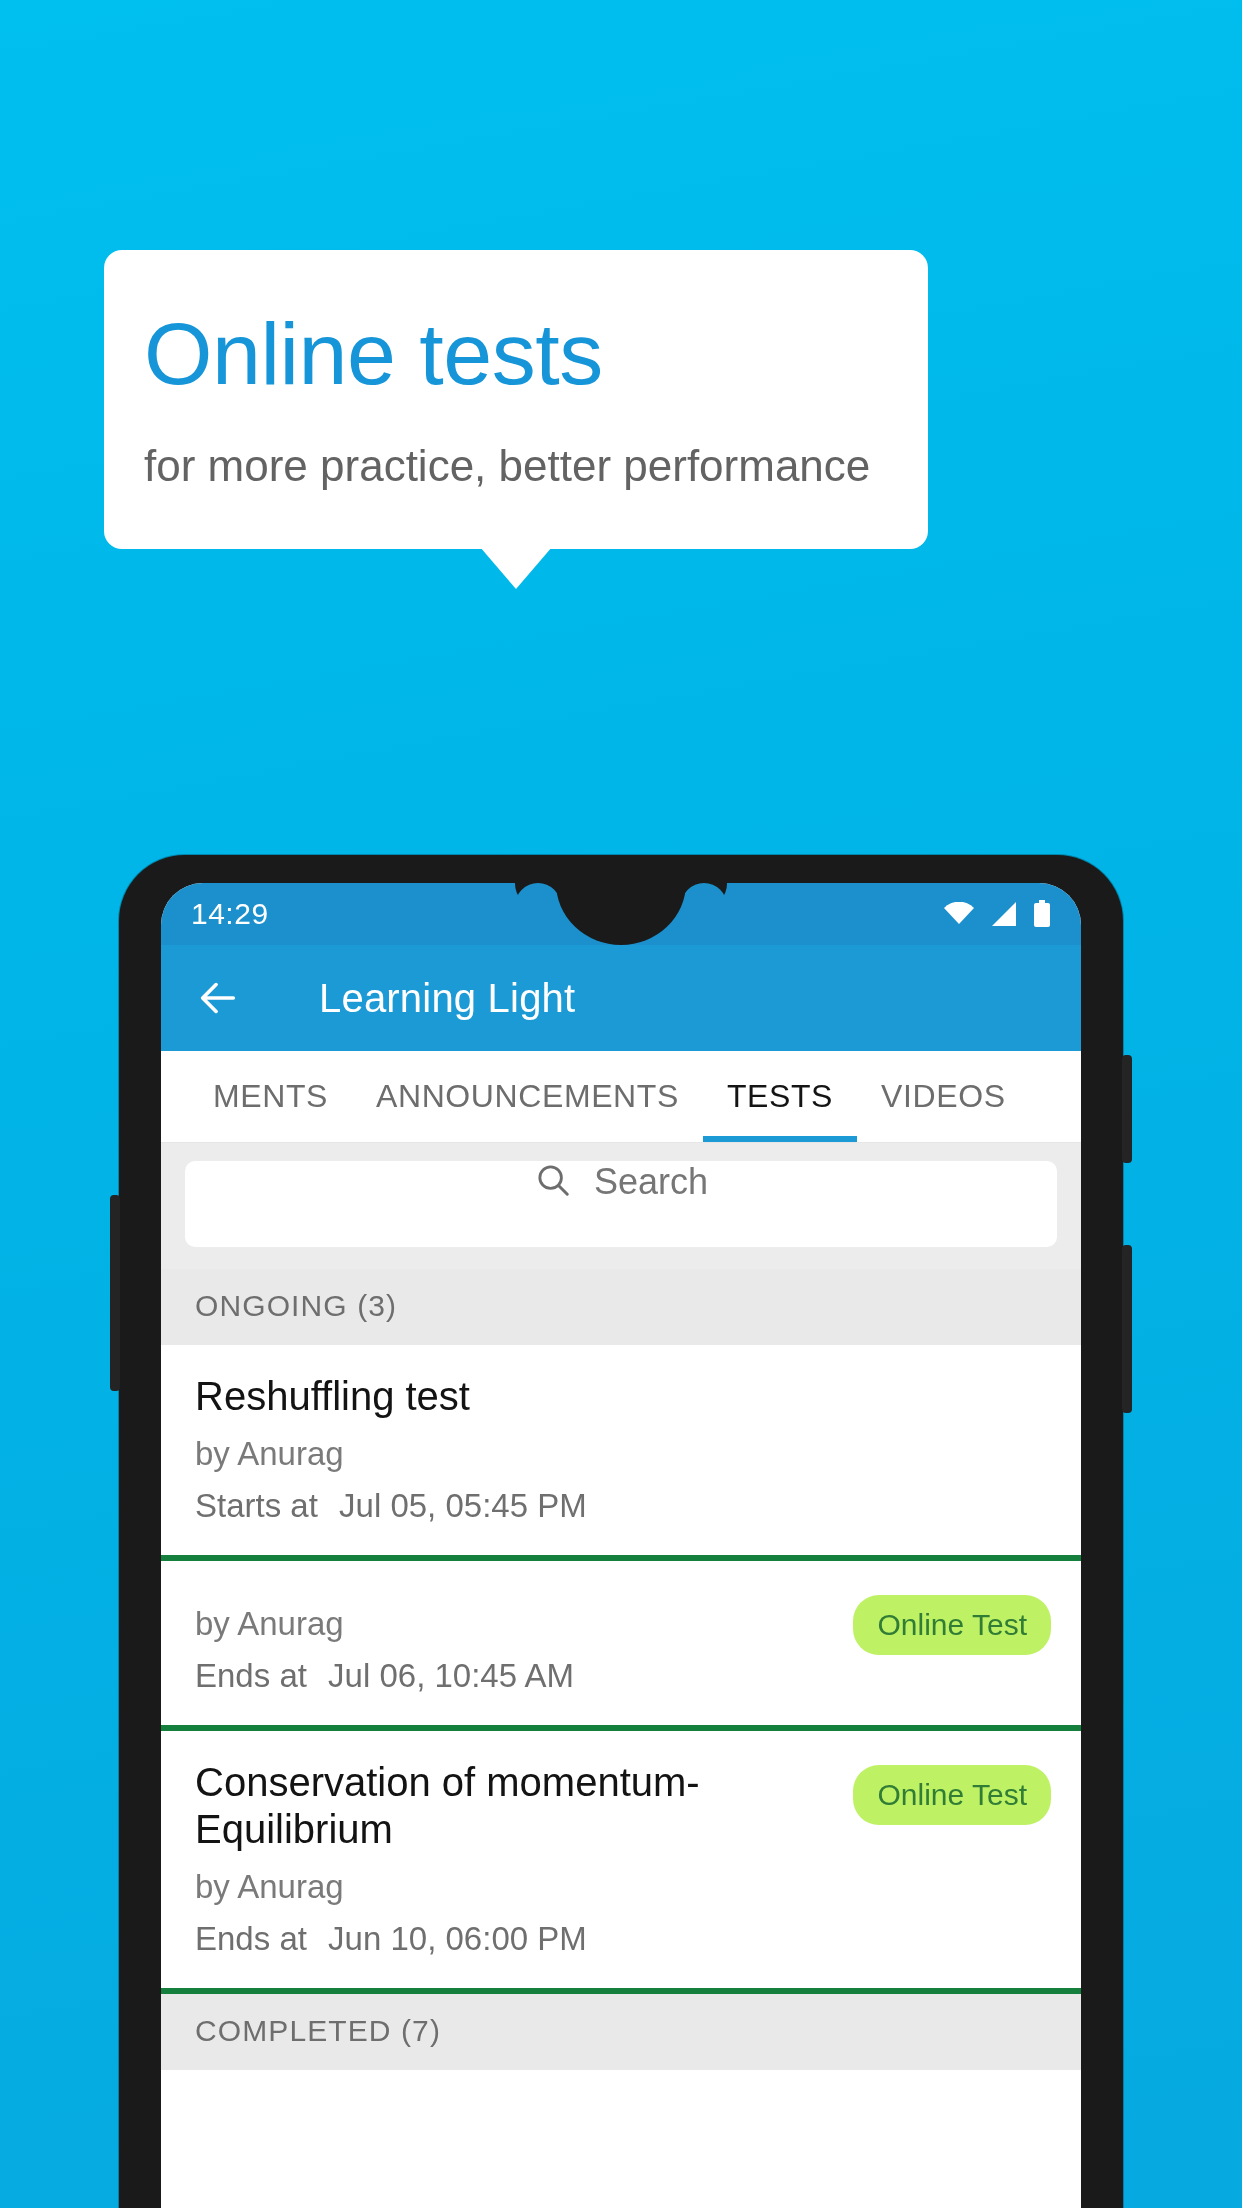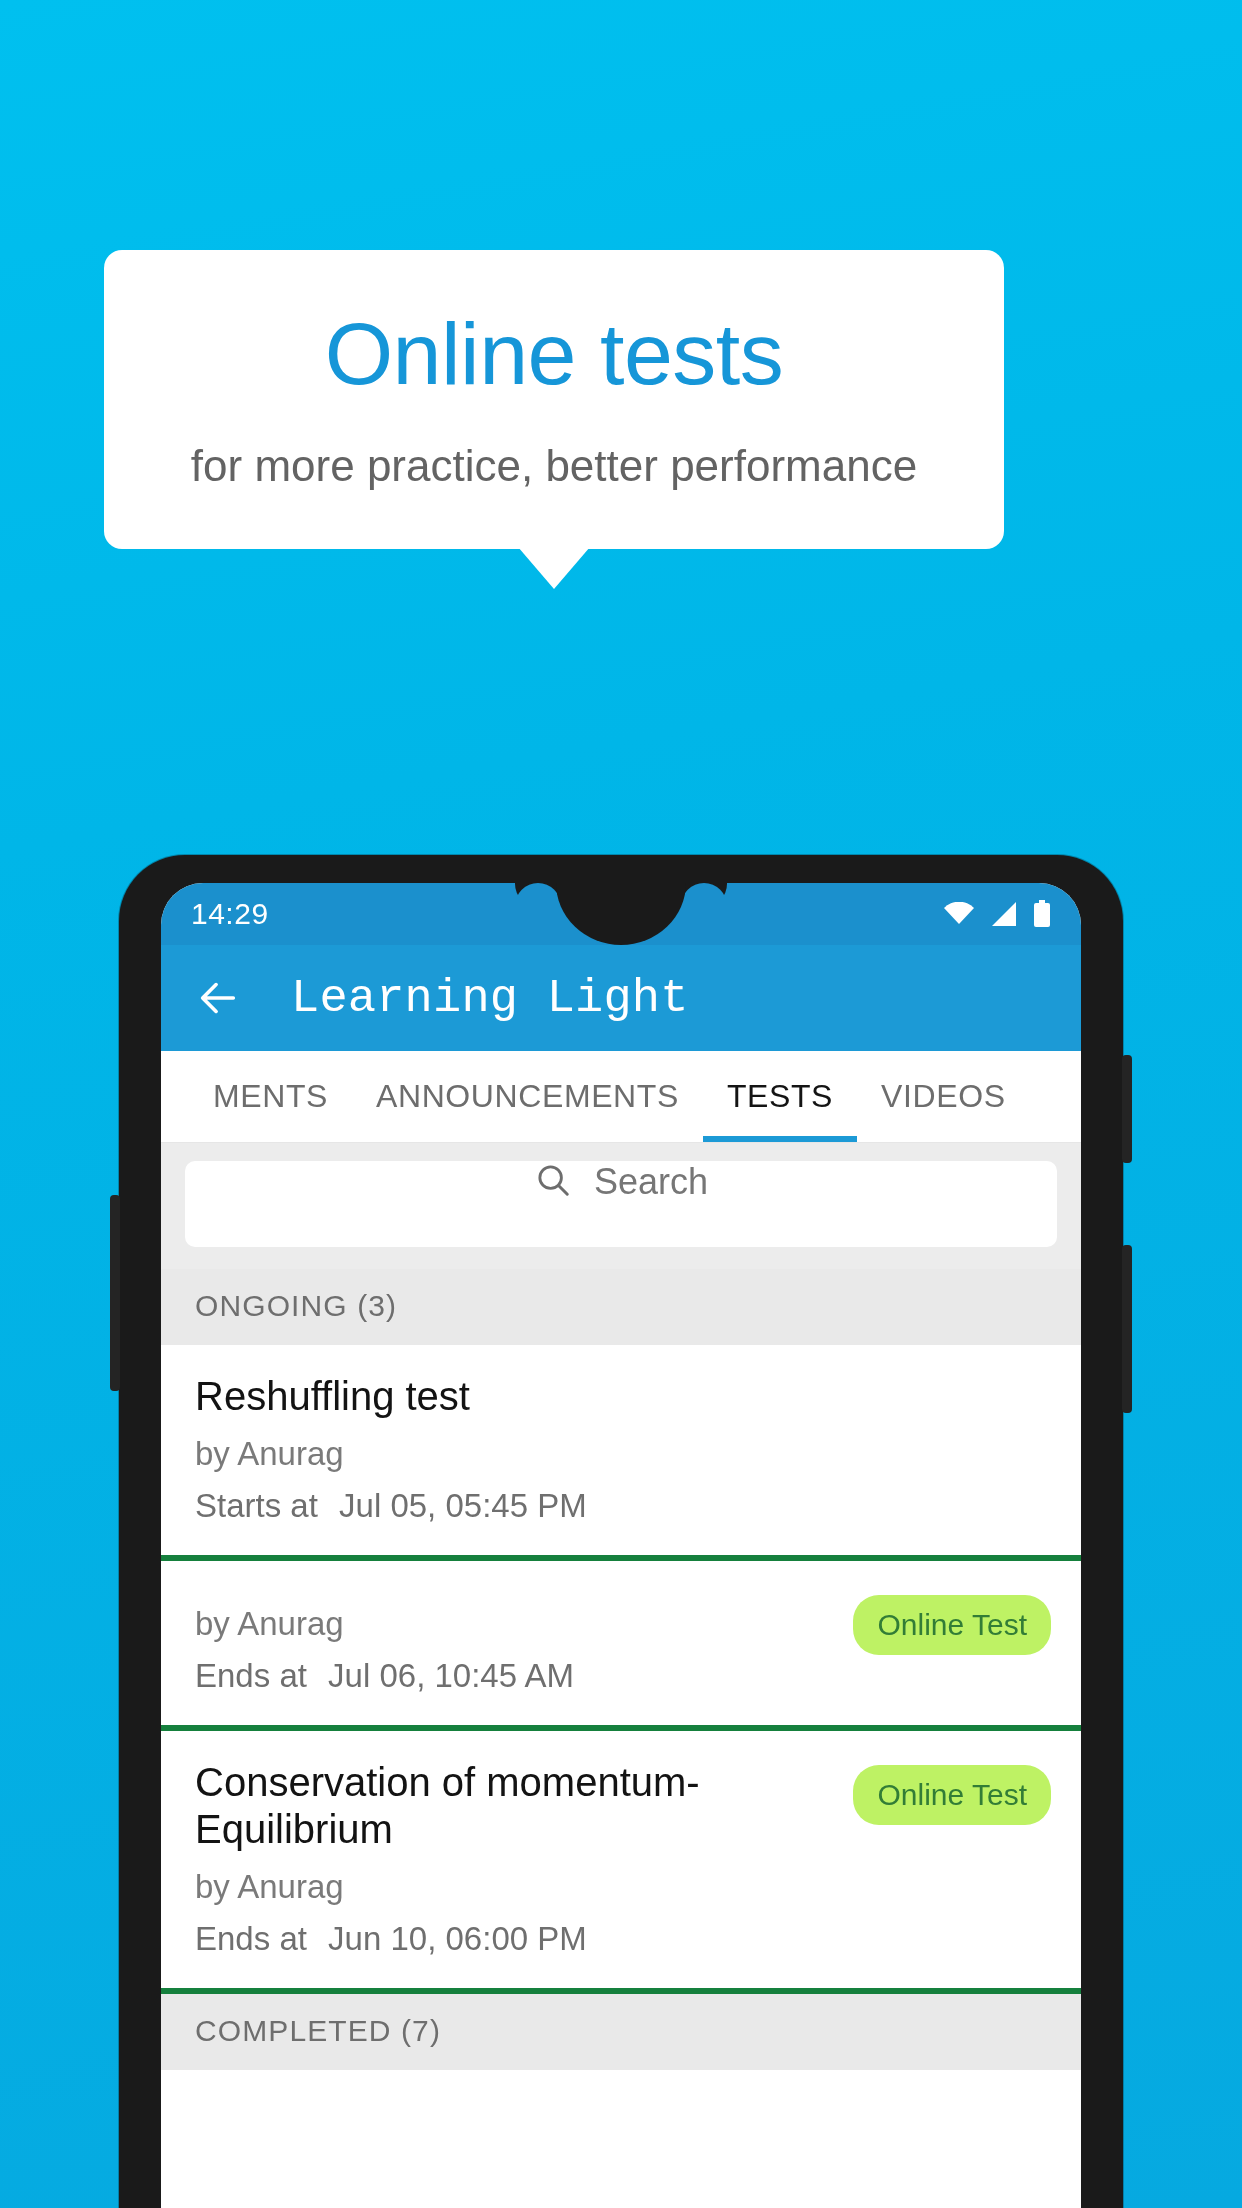--- a/index.html
+++ b/index.html
@@ -17,25 +17,24 @@
     height: 2208px;
     background: linear-gradient(170deg, #00c0ef 0%, #00b6e8 35%, #06a9e0 100%);
     overflow: hidden;
   }
 
   
   #callout {
     position: absolute;
     left: 104px;
     top: 250px;
-    width: 900px;
+    width: 824px;
     background: #ffffff;
     border-radius: 18px;
     padding: 58px 40px 56px 40px;
-    text-align: center;
   }
   #callout-title {
     font-size: 88px;
     line-height: 1.05;
     font-weight: 400;
     color: #1696d8;
     letter-spacing: -0.5px;
     white-space: nowrap;
   }
   #callout-sub {
@@ -149,26 +148,25 @@
     display: flex;
     align-items: center;
     padding: 0 34px;
   }
   #back-arrow {
     width: 46px;
     height: 46px;
     flex: 0 0 auto;
   }
   #app-title {
-    margin-left: 50px;
+    margin-left: 78px;
     color: #ffffff;
-    font-size: 47px;
+    font-size: 40px;
     font-weight: 400;
     letter-spacing: 0.2px;
-    font-family: Liberation Mono, monospace;
   }
 
   
   #tabs {
     height: 92px;
     background: #ffffff;
     display: flex;
     align-items: stretch;
     padding-left: 28px;
     border-bottom: 1px solid #e6e6e6;

